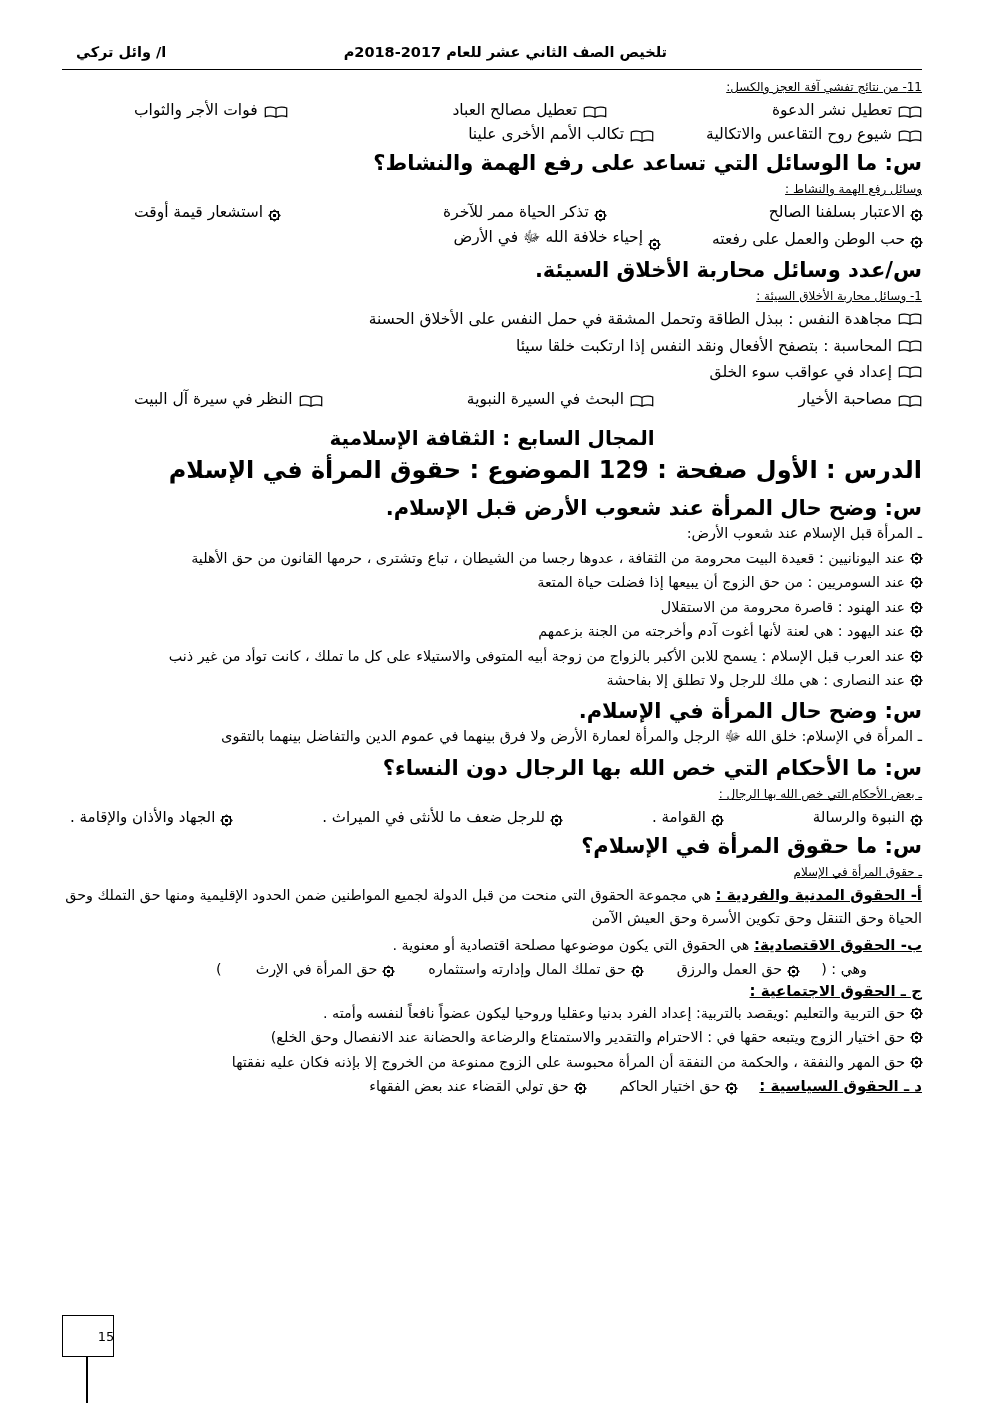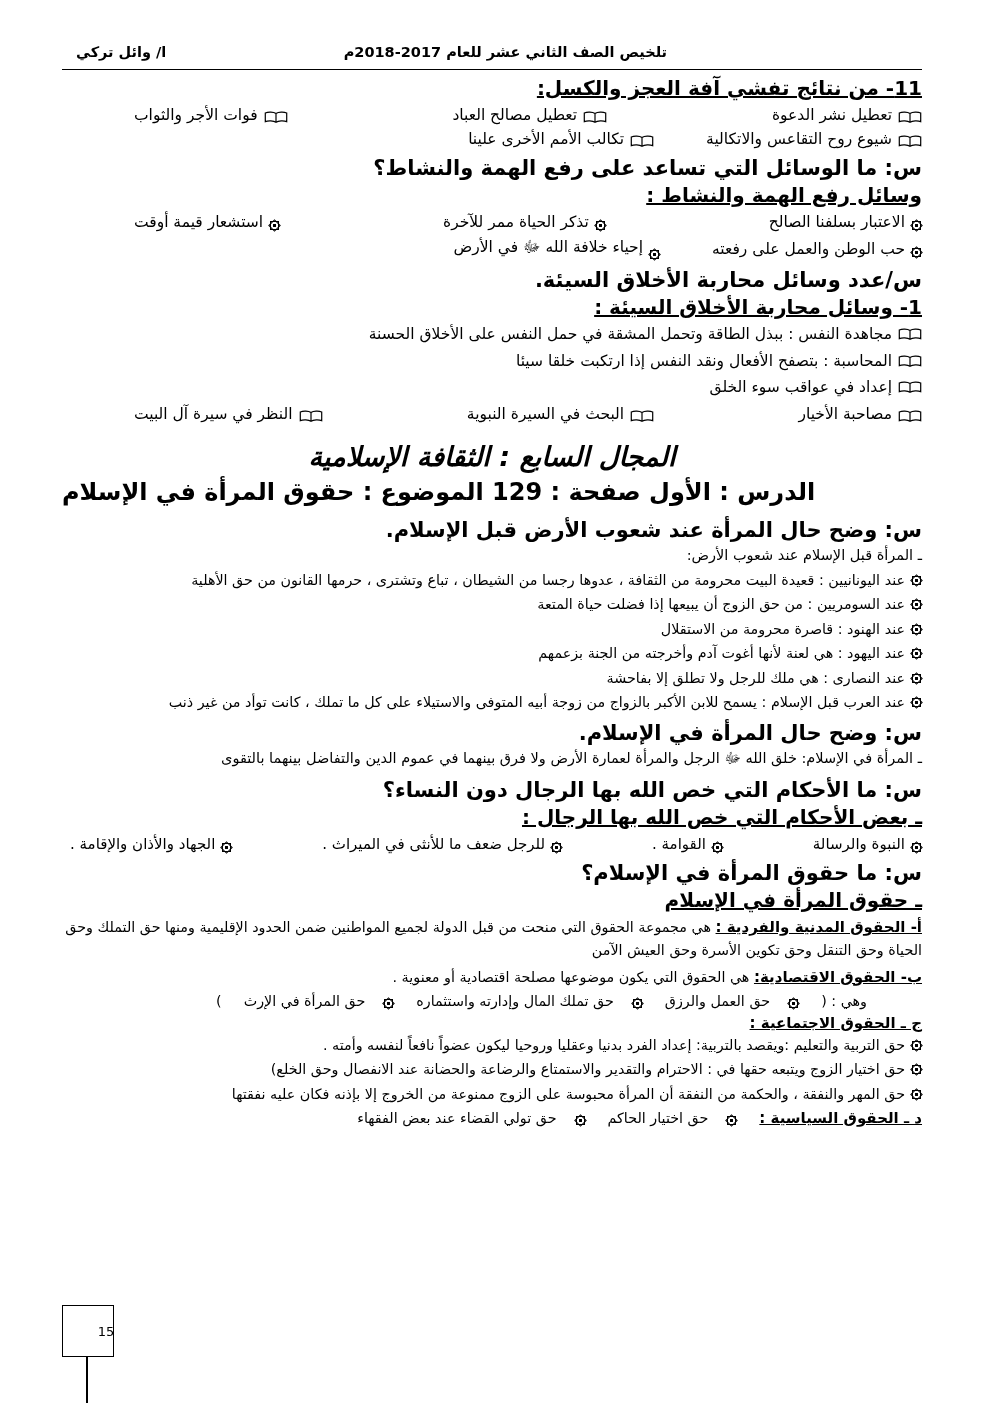--- a/index.html
+++ b/index.html
@@ -10,49 +10,49 @@
     font-family: "DejaVu Sans", sans-serif;
     padding: 44px 70px 0 62px;
   }
   
   .doc-header { position: relative; height: 26px; border-bottom: 1.6px solid #000; margin-bottom: 6px; font-size: 14.5px; font-weight: 700; }
   .doc-title { position: absolute; right: 255px; top: 0; }
   .doc-teacher { position: absolute; left: 14px; top: 0; }
   
   .q { font-weight: 700; font-size: 21px; margin: 8px 0 3px; }
   .uhead-wrap { margin: 3px 0; }
-  .uhead { font-weight: 700; text-decoration: underline; font-size: 20px; }
-  .center-title { text-align: center; font-weight: 700; font-size: 27px; margin: 18px 0 6px; font-style: italic; }
-  .center-lesson { text-align: left; font-weight: 700; font-size: 24px; margin: 4px 0 12px; }
+  .uhead { font-weight: 400; text-decoration: underline; font-size: 12px; }
+  .center-title { text-align: center; font-weight: 700; font-size: 20px; margin: 18px 0 6px; }
+  .center-lesson { text-align: right; font-weight: 700; font-size: 24px; margin: 4px 0 12px; }
   
   .row { display: flex; align-items: center; margin: 6px 0; font-size: 15.5px; }
   .row-3 { justify-content: space-between; padding-left: 72px; }
   .row-4 { justify-content: space-between; padding-left: 8px; font-size: 15px; }
   .row-pair { gap: 52px; }
   .item { display: flex; align-items: flex-end; white-space: nowrap; }
   
   .bullet { font-size: 15.5px; margin: 5px 0; line-height: 1.4; }
   .bullet-sm { font-size: 14.3px; margin: 3px 0; line-height: 1.5; }
   .plain-sm { font-size: 14.5px; margin: 3px 0; line-height: 1.5; }
   .mixed { font-size: 14.3px; margin: 4px 0; line-height: 1.55; }
   .uhead-inline { font-weight: 700; text-decoration: underline; font-size: 15px; }
   .inline-row { display: flex; align-items: center; flex-wrap: wrap; font-size: 14.3px; margin: 4px 0; gap: 22px; }
-  .inline-row .item { gap: 12px; }
+  .inline-row .item { gap: 0; margin-left: 12px; }
   .indent { padding-right: 55px; }
   
   .book-icon { width: 24px; height: 13px; vertical-align: -2px; margin-inline-end: 6px; flex: none; }
   .star-icon {
     display: inline-block; width: 11px; height: 11px; position: relative;
     margin-inline-end: 6px; vertical-align: -1px; flex: none;
     background: radial-gradient(circle, #000 1.4px, transparent 1.8px);
   }
   .star-icon::before, .star-icon::after { content: ""; position: absolute; inset: 1px; border: 1.1px solid #000; }
   .star-icon::after { transform: rotate(45deg); }
   
-  .page-num-box { position: absolute; left: 62px; bottom: 46px; width: 52px; height: 52px; border: 1.4px solid #000; display: flex; align-items: center; justify-content: center; font-size: 13px; padding-left: 36px; }
+  .page-num-box { position: absolute; left: 62px; bottom: 46px; width: 52px; height: 42px; border: 1.4px solid #000; display: flex; align-items: center; justify-content: center; font-size: 13px; padding-left: 36px; }
   .footer-vline { position: absolute; left: 86px; bottom: 0; width: 1.6px; height: 46px; background: #000; }
 </style>
 </head>
 <body>
 
 <div class="page">
 
   <div class="doc-header">
     <span class="doc-title">تلخيص الصف الثاني عشر للعام 2017-2018م</span>
     <span class="doc-teacher">ا/ وائل تركي</span>
@@ -155,22 +155,22 @@
 
   <div class="center-title">المجال السابع : الثقافة الإسلامية</div>
   <div class="center-lesson">الدرس :   الأول صفحة : 129  الموضوع : حقوق المرأة في الإسلام</div>
 
   <div class="q">س: وضح حال المرأة عند شعوب الأرض قبل الإسلام.</div>
   <p class="plain-sm">ـ المرأة قبل الإسلام عند شعوب الأرض:</p>
   <p class="bullet-sm"><span class="star-icon"></span><span>عند اليونانيين : قعيدة البيت محرومة من الثقافة ، عدوها رجسا من الشيطان ، تباع وتشترى ، حرمها القانون من حق الأهلية</span></p>
   <p class="bullet-sm"><span class="star-icon"></span><span>عند السومريين : من حق الزوج أن يبيعها إذا فضلت حياة المتعة</span></p>
   <p class="bullet-sm"><span class="star-icon"></span><span>عند الهنود : قاصرة محرومة من الاستقلال</span></p>
   <p class="bullet-sm"><span class="star-icon"></span><span>عند اليهود : هي لعنة لأنها أغوت آدم وأخرجته من الجنة بزعمهم</span></p>
+  <p class="bullet-sm"><span class="star-icon"></span><span>عند العرب قبل الإسلام : يسمح للابن الأكبر بالزواج من زوجة أبيه المتوفى والاستيلاء على كل ما تملك ، كانت توأد من غير ذنب</span></p>
   <p class="bullet-sm"><span class="star-icon"></span><span>عند النصارى : هي ملك للرجل ولا تطلق إلا بفاحشة</span></p>
-  <p class="bullet-sm"><span class="star-icon"></span><span>عند العرب قبل الإسلام : يسمح للابن الأكبر بالزواج من زوجة أبيه المتوفى والاستيلاء على كل ما تملك ، كانت توأد من غير ذنب</span></p>
 
   <div class="q">س: وضح حال المرأة في الإسلام.</div>
   <p class="plain-sm">ـ  المرأة في الإسلام: خلق الله ﷻ الرجل والمرأة لعمارة الأرض ولا فرق بينهما في عموم الدين  والتفاضل بينهما بالتقوى</p>
 
   <div class="q">س: ما الأحكام التي خص الله بها الرجال دون النساء؟</div>
   <div class="uhead-wrap"><span class="uhead">ـ بعض الأحكام التي خص الله بها الرجال :</span></div>
   <div class="row row-4">
     <span class="item">
         <span class="star-icon"></span>
         <span>النبوة والرسالة</span>

